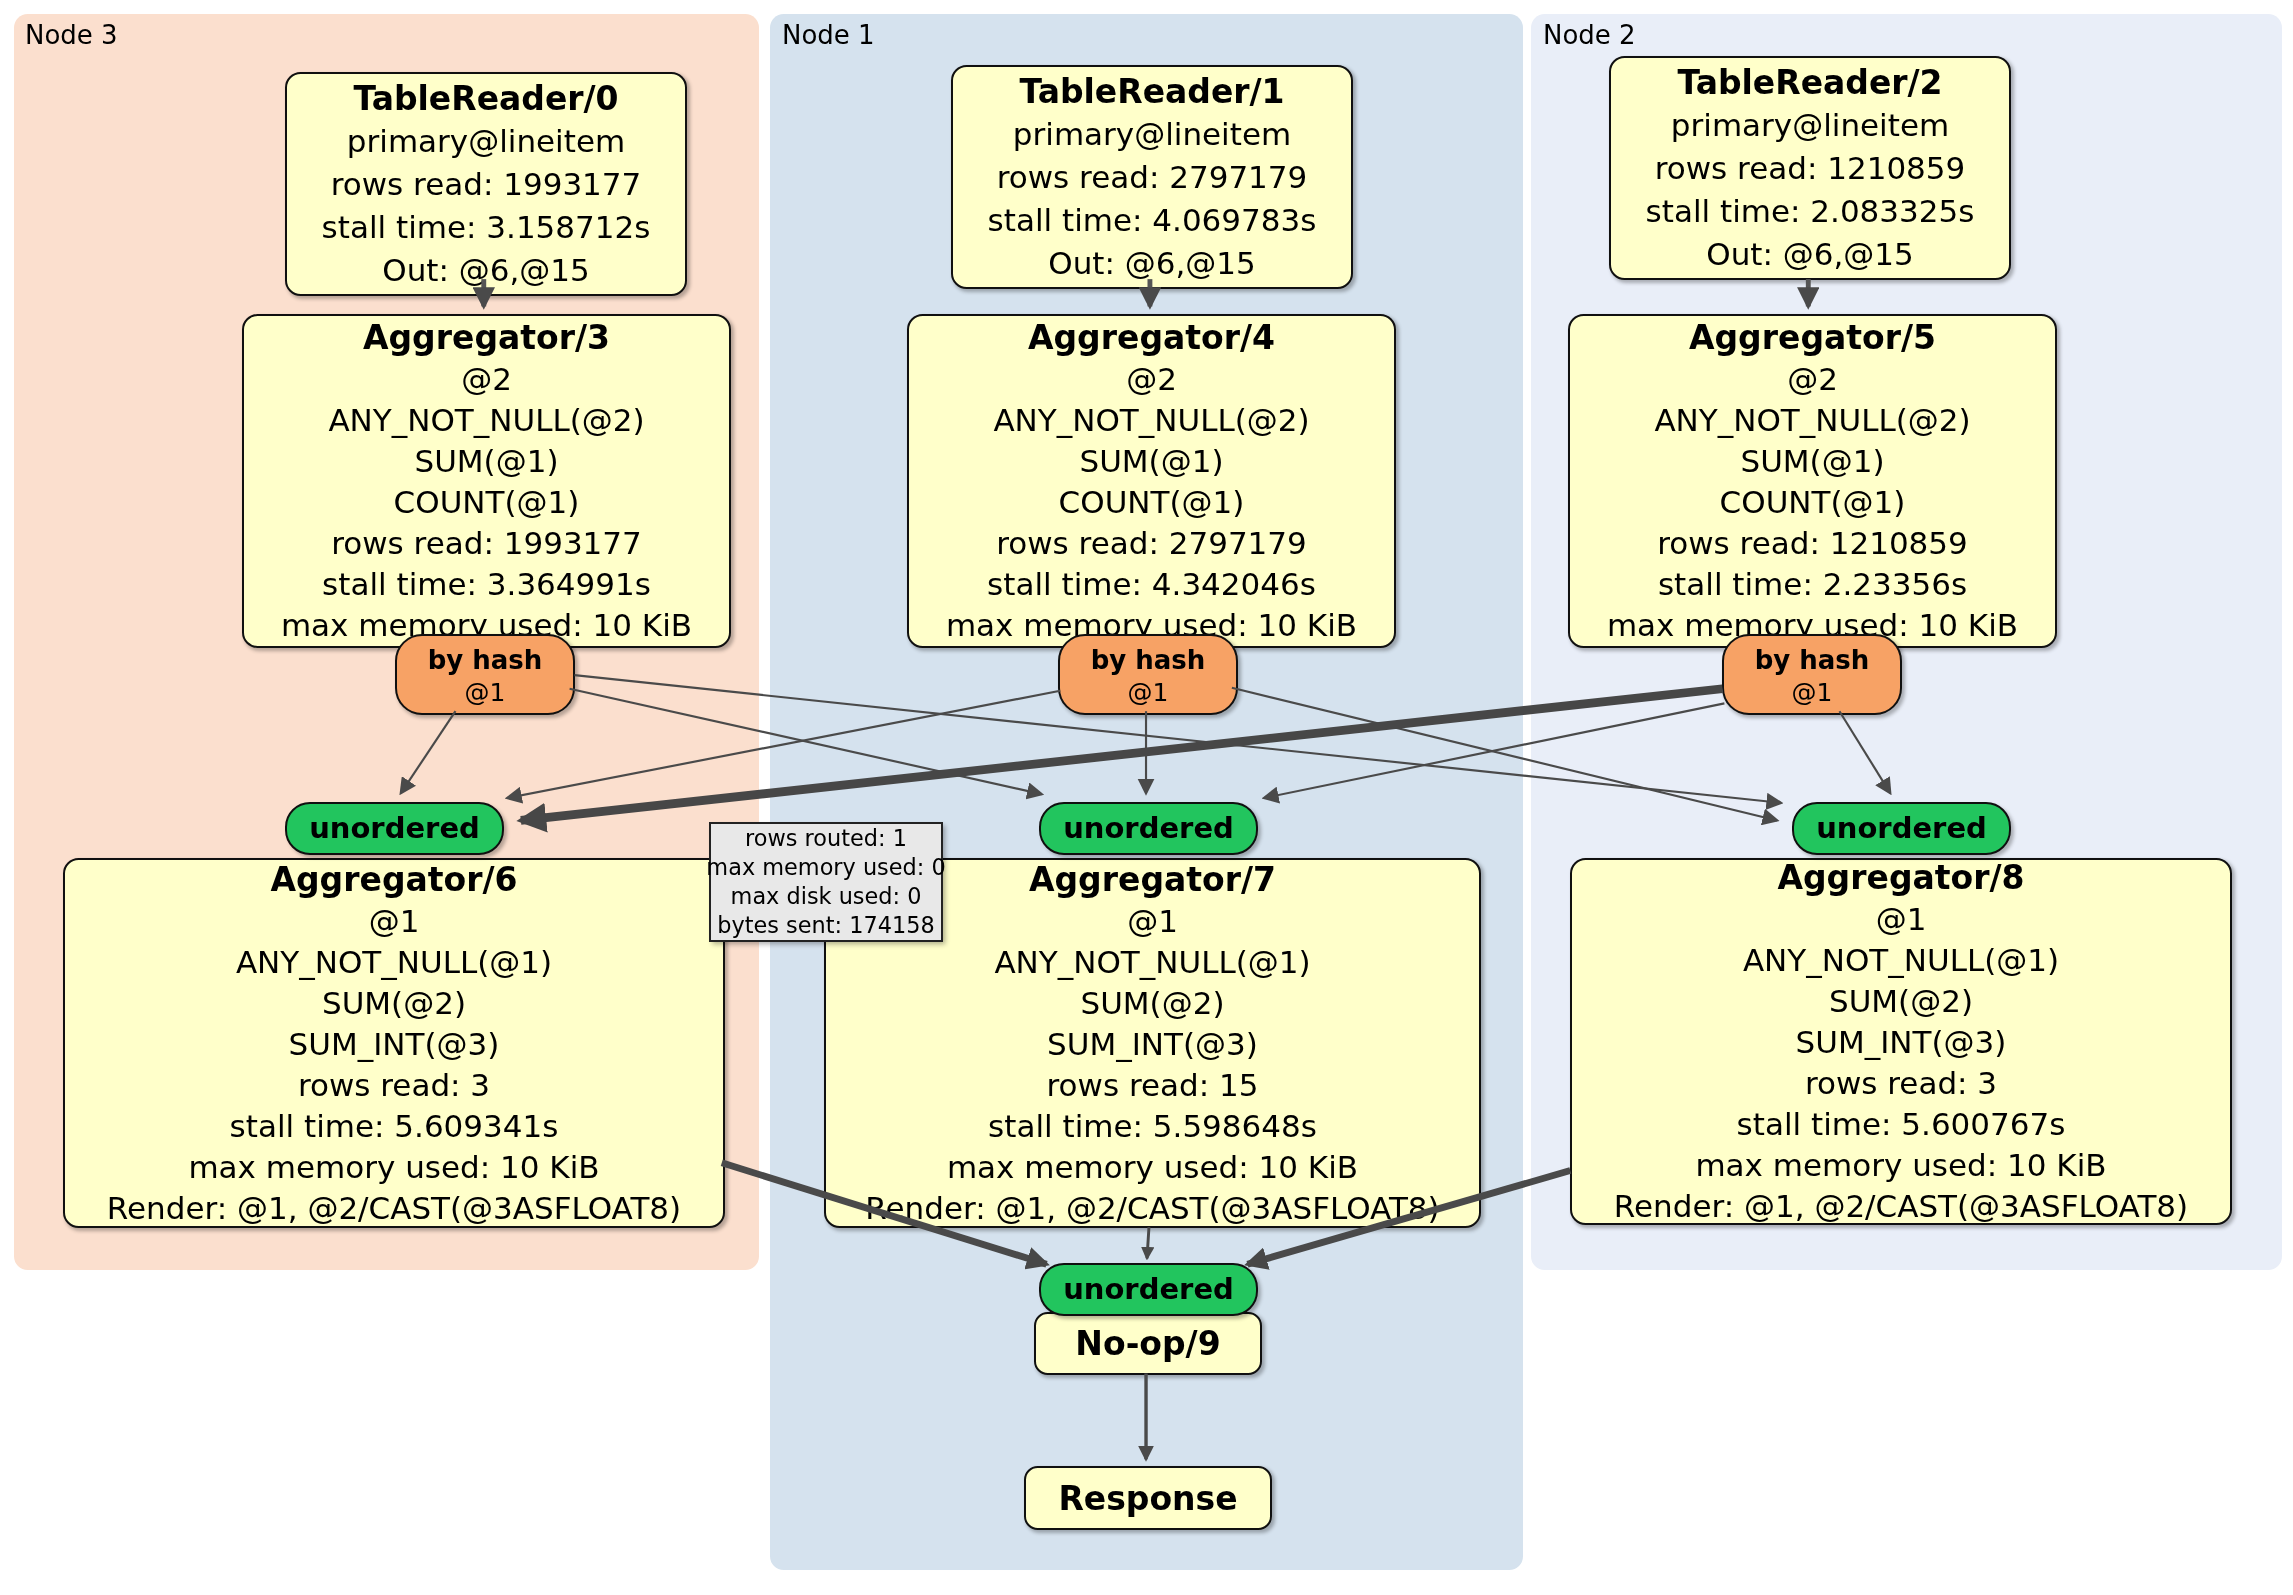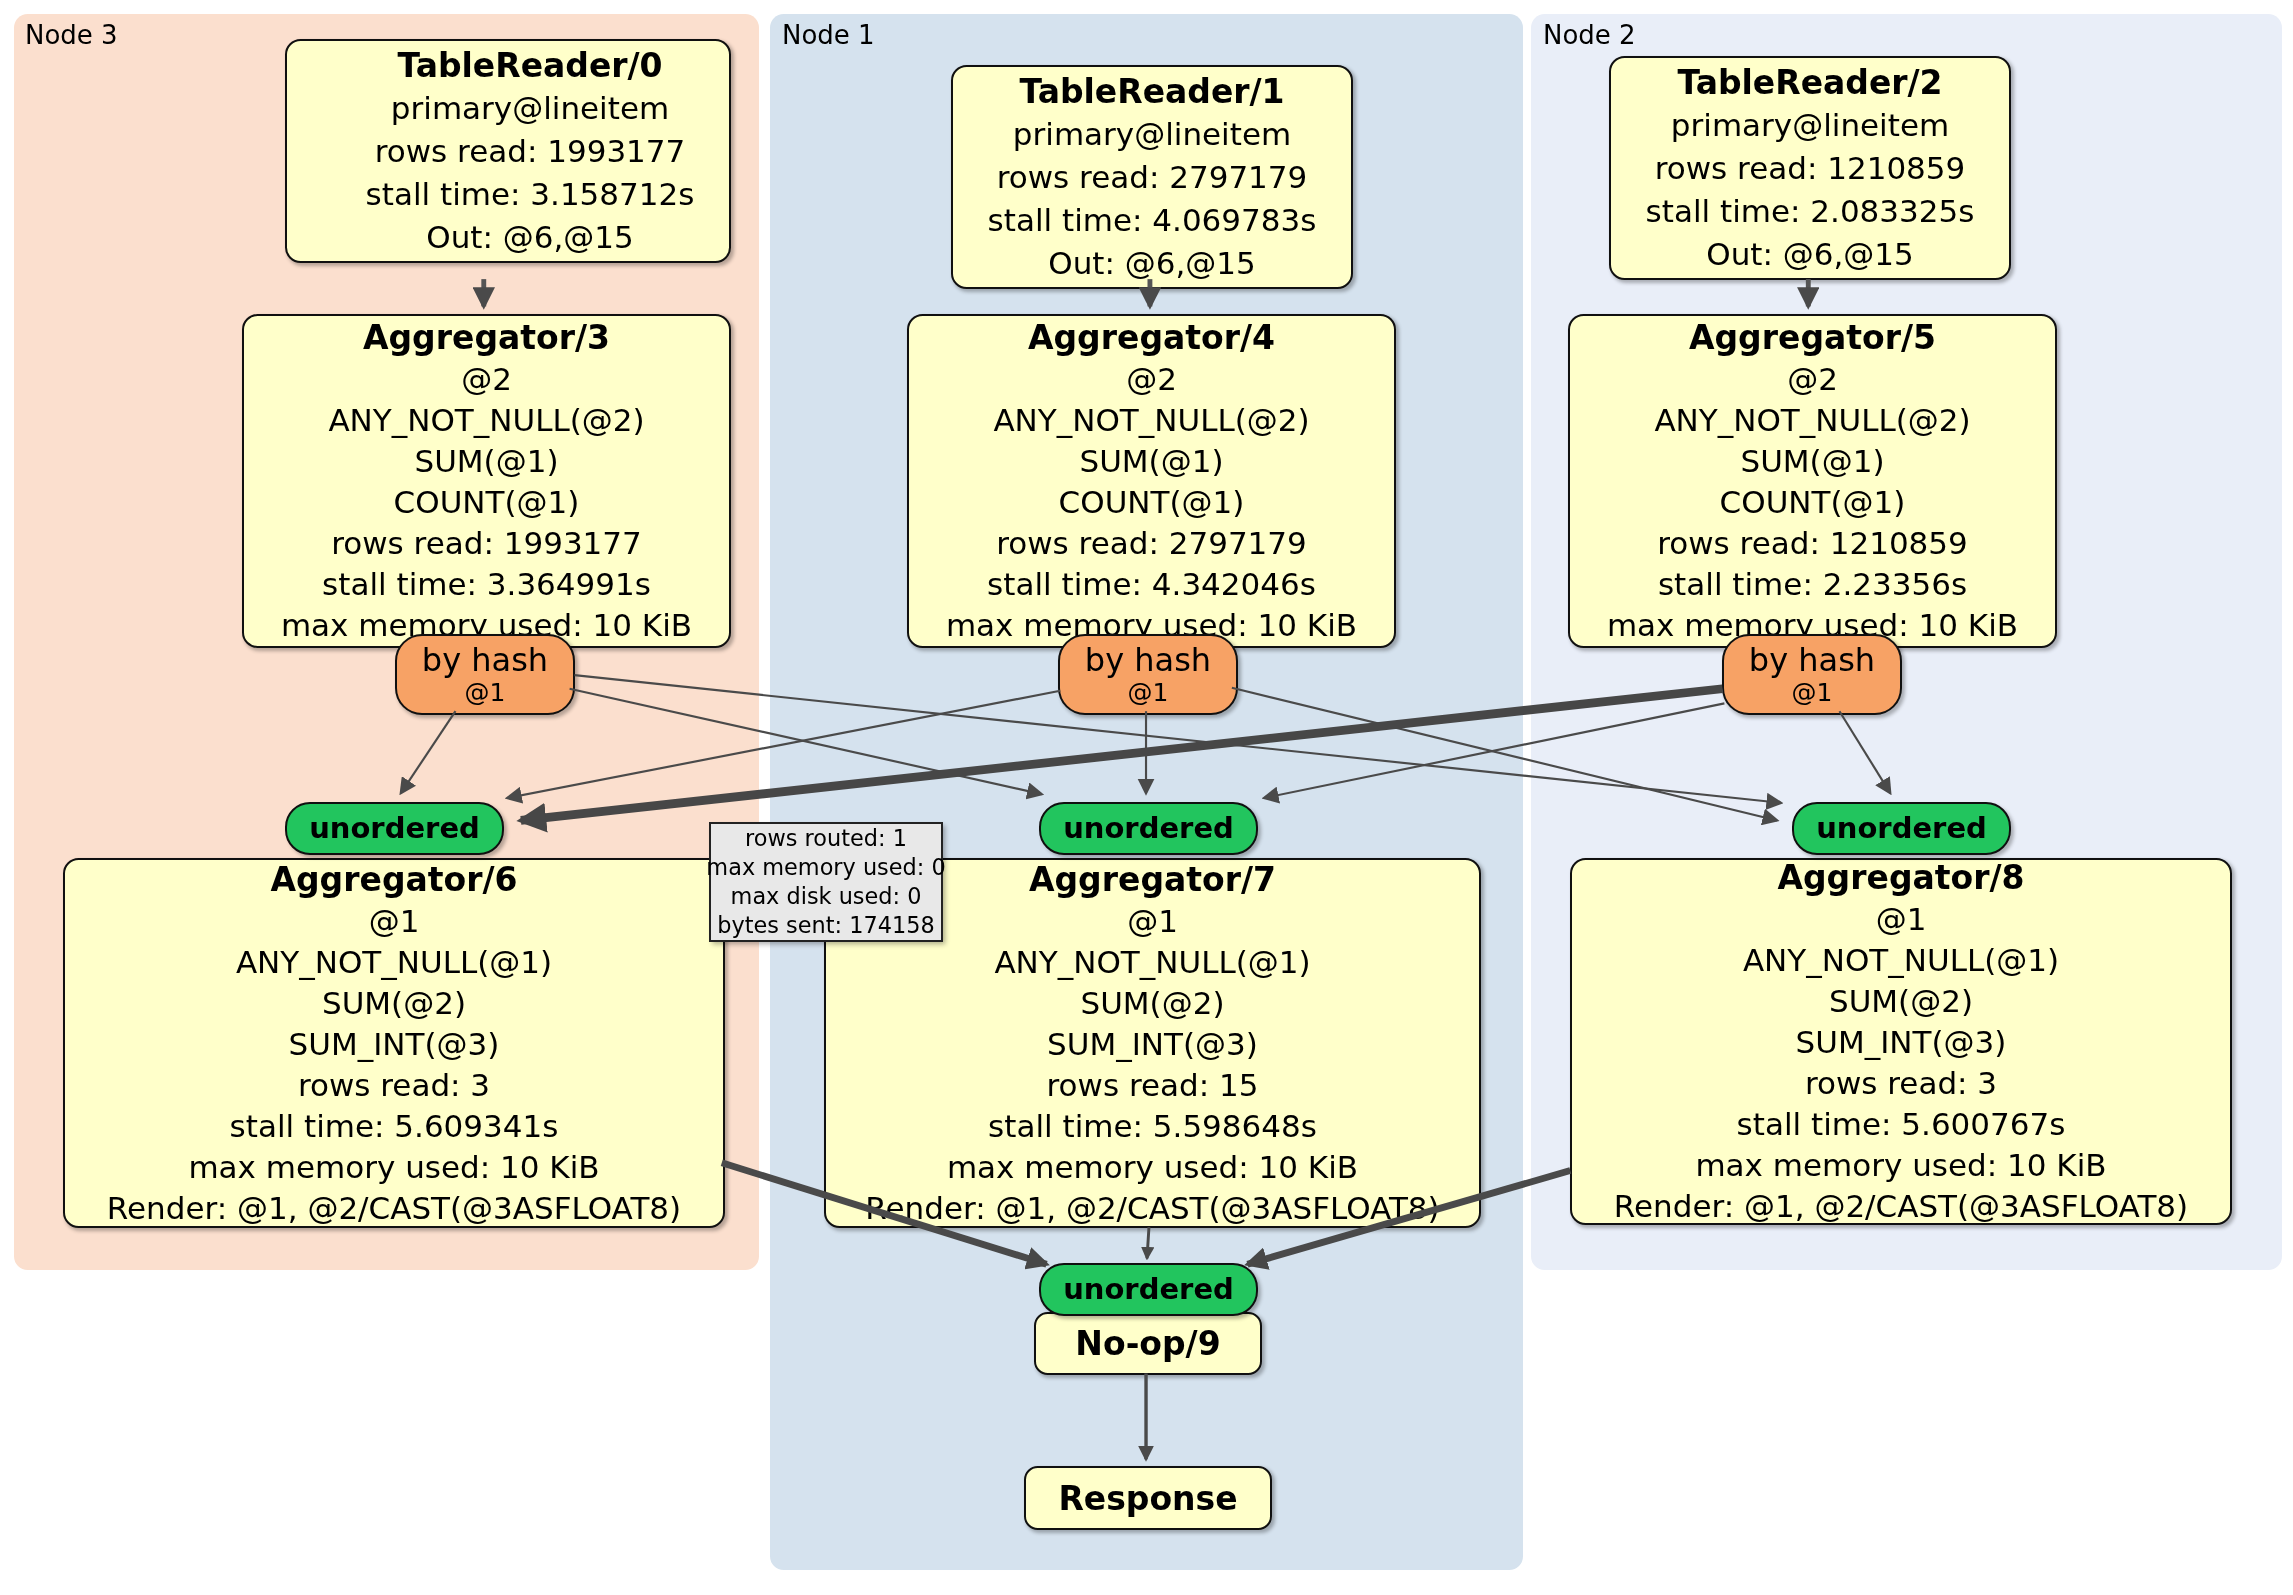--- a/index.html
+++ b/index.html
@@ -9,42 +9,42 @@
   .plabel{position:absolute;font-size:26px;z-index:2;}
   .bx{position:absolute;background:#ffffca;border:2px solid #101010;border-radius:15.6px;
       display:flex;flex-direction:column;justify-content:center;align-items:center;
       text-align:center;z-index:5;box-shadow:2.9px 2.9px 3.9px rgba(0,0,0,0.28);}
   .bx .t{font-weight:bold;font-size:33px;line-height:43px;white-space:nowrap;}
   .bx .l{font-size:31px;line-height:41px;white-space:nowrap;}
   .bx.tr .l{line-height:43px;}
   .pill{position:absolute;display:flex;flex-direction:column;justify-content:center;align-items:center;
         border:2px solid #101010;z-index:10;text-align:center;box-shadow:2.9px 2.9px 3.9px rgba(0,0,0,0.28);}
   .hash{background:#f7a265;border-radius:27px;}
-  .hash .hl{font-weight:normal;font-size:32px;line-height:36px;}
+  .hash .hl{font-weight:bold;font-size:26px;line-height:36px;}
   .hash .hs{font-size:25px;line-height:29px;}
   .uno{background:#22c55e;border-radius:25px;}
   .uno .ul{font-weight:bold;font-size:29px;line-height:33px;}
   .edges{position:absolute;left:0;top:0;z-index:20;pointer-events:none;}
   .tooltip{position:absolute;background:#e8e8e8;border:2px solid #222;z-index:30;
            display:flex;flex-direction:column;justify-content:center;align-items:center;
            text-align:center;box-shadow:2.9px 2.9px 4.9px rgba(0,0,0,0.3);}
   .tooltip .tl{font-size:22.4px;line-height:29px;white-space:nowrap;}
 </style>
 </head>
 <body>
 
 <div class="panel" style="left:13.7px;top:13.7px;width:745px;height:1256px;background:#fbdfce;"></div>
 <div class="panel" style="left:770px;top:13.7px;width:753px;height:1556px;background:#d5e2ee;"></div>
 <div class="panel" style="left:1531px;top:13.7px;width:751px;height:1256px;background:#e9eef8;"></div>
 
 <div class="plabel" style="left:25px;top:19.5px;">Node 3</div>
 <div class="plabel" style="left:782px;top:19.5px;">Node 1</div>
 <div class="plabel" style="left:1543px;top:19.5px;">Node 2</div>
 
-<div class="bx tr" style="left:285px;top:39px;width:398px;height:220px;padding-left:44px;">
+<div class="bx tr" style="left:285px;top:72px;width:398px;height:220px;">
   <div class="t">TableReader/0</div>
   <div class="l">primary@lineitem</div>
   <div class="l">rows read: 1993177</div>
   <div class="l">stall time: 3.158712s</div>
   <div class="l">Out: @6,@15</div>
 </div>
 <div class="bx tr" style="left:951px;top:56px;width:398px;height:220px;margin-top:9px;">
   <div class="t">TableReader/1</div>
   <div class="l">primary@lineitem</div>
   <div class="l">rows read: 2797179</div>

